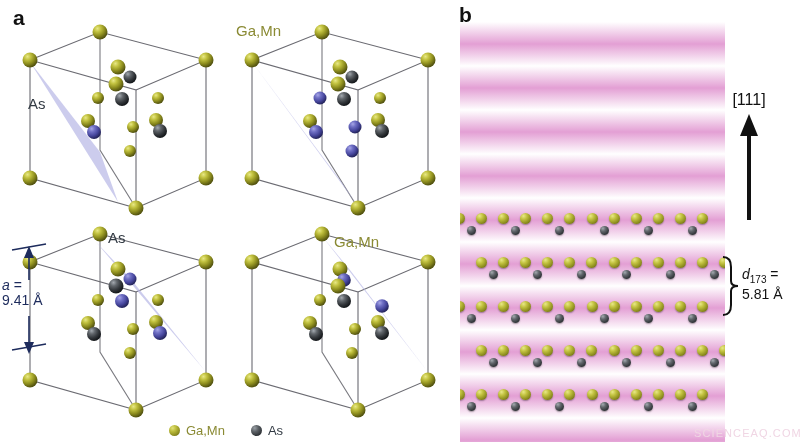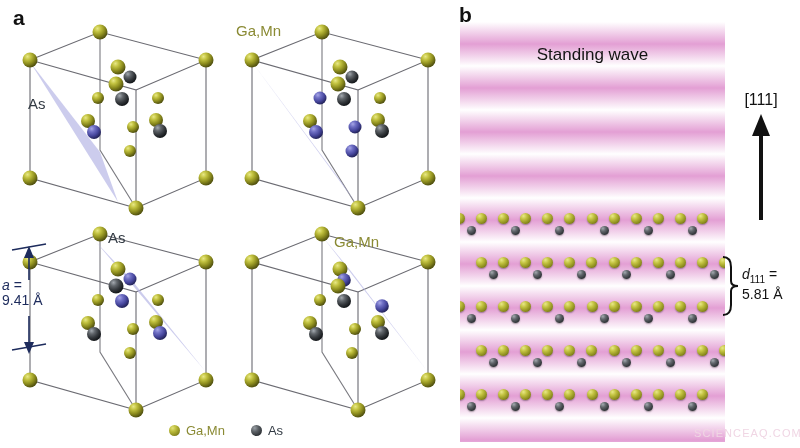--- a/index.html
+++ b/index.html
@@ -71,21 +71,21 @@
     overflow:hidden;
   }
   #wave-bg{position:absolute;inset:0;}
 
   #standing-wave-label{
     position:absolute;left:8px;top:46px;width:265px;text-align:center;
     font-size:17px;color:#141414;line-height:1;
   }
 
   
-  #direction-arrow{position:absolute;left:276px;top:92px;width:66px;height:130px;}
+  #direction-arrow{position:absolute;left:264px;top:92px;width:66px;height:130px;}
   #direction-arrow .dir-txt{
     position:absolute;left:0;top:0;width:66px;text-align:center;
     font-size:16px;color:#111;line-height:1;
   }
 
   
   #d-spacing{position:absolute;left:268px;top:255px;width:80px;height:62px;}
   #d-spacing .d-txt{
     position:absolute;left:22px;top:12px;width:58px;
     font-size:14px;line-height:15px;color:#111;
@@ -391,35 +391,34 @@
           <div class="atom atom-as" style="height: 9px; width: 9px; left: 139.5px; top: 380px;"></div>
           <div class="atom atom-gamn" style="height: 11px; width: 11px; left: 170.667px; top: 367px;"></div>
           <div class="atom atom-gamn" style="height: 11px; width: 11px; left: 192.667px; top: 367px;"></div>
           <div class="atom atom-as" style="height: 9px; width: 9px; left: 183.667px; top: 380px;"></div>
           <div class="atom atom-gamn" style="height: 11px; width: 11px; left: 214.833px; top: 367px;"></div>
           <div class="atom atom-gamn" style="height: 11px; width: 11px; left: 236.833px; top: 367px;"></div>
           <div class="atom atom-as" style="height: 9px; width: 9px; left: 227.833px; top: 380px;"></div>
         </div>
     </div>
 
-    <div id="standing-wave-label">Standing wave</div>
 
     <div id="direction-arrow">
       <div class="dir-txt">[111]</div>
       <svg width="66" height="130" viewBox="0 0 66 130" style="position:absolute;left:0;top:0;">
         <line x1="33" y1="128" x2="33" y2="36" stroke="#111" stroke-width="4"></line>
         <polygon points="33,22 24,44 42,44" fill="#111"></polygon>
       </svg>
     </div>
 
     <div id="d-spacing">
       <svg width="22" height="62" viewBox="0 0 22 62" style="position:absolute;left:0;top:0;">
         <path d="M3 2 Q11 2 11 12 L11 26 Q11 31 18 31 Q11 31 11 36 L11 50 Q11 60 3 60" fill="none" stroke="#111" stroke-width="2"></path>
       </svg>
       <div class="d-txt">
-        <span><i>d</i><sub>111</sub><span> =</span></span><br>
+        <span><i>d</i><sub>173</sub><span> =</span></span><br>
         <span>5.81 Å</span>
       </div>
     </div>
   </div>
 
   <div id="watermark">SCIENCEAQ.COM</div>
 </div>
 
 </body></html>

